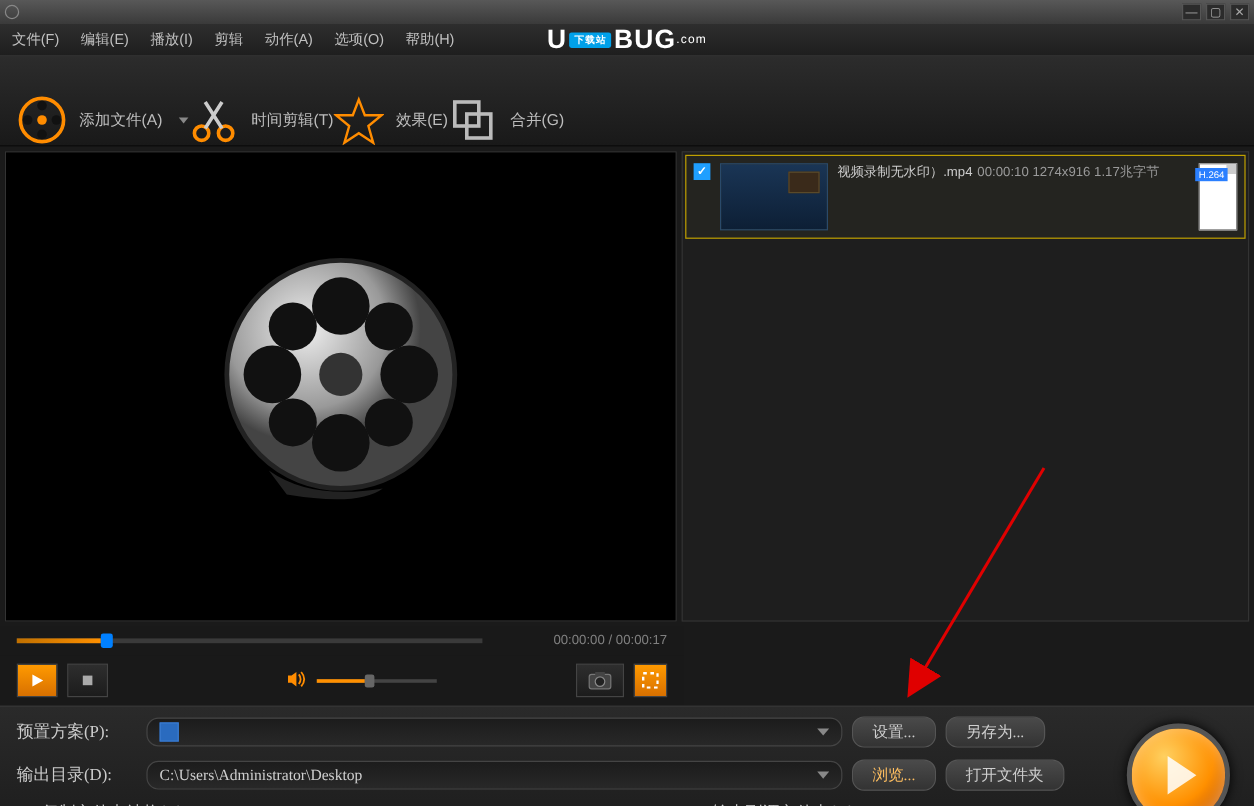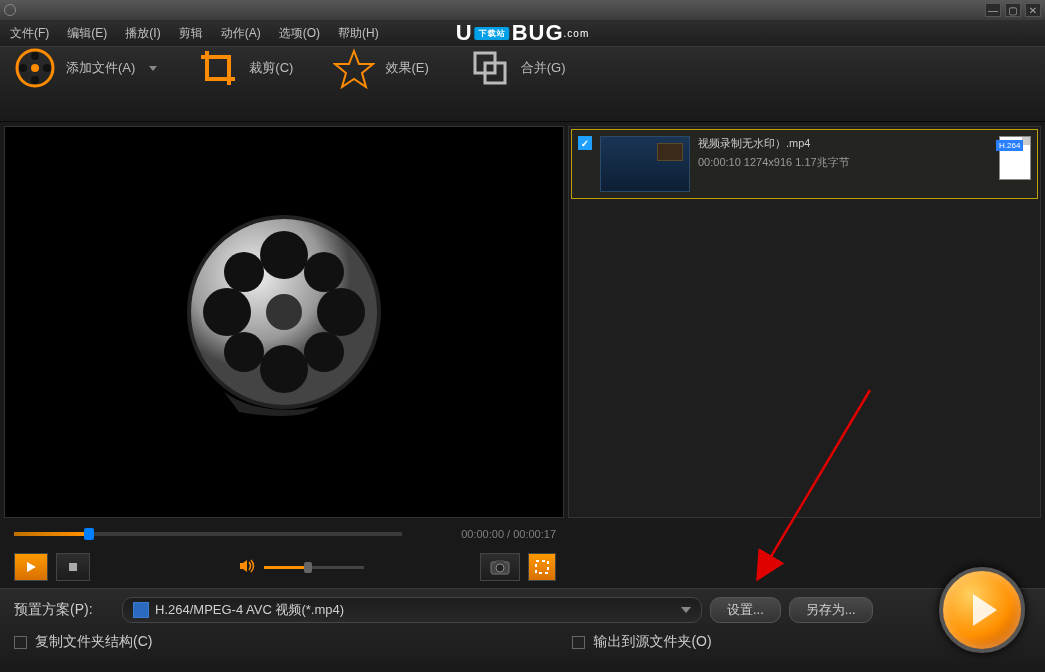--- a/index.html
+++ b/index.html
@@ -5,56 +5,56 @@
 * { margin: 0; padding: 0; box-sizing: border-box; }
 body { width: 1045px; height: 672px; background: #1a1a1a; font-family: "Microsoft YaHei", sans-serif; color: #ccc; font-size: 12px; overflow: hidden; position: relative; }
 .titlebar { height: 20px; background: linear-gradient(#585858,#3a3a3a); display: flex; align-items: center; padding: 0 4px; color: #ddd; font-size: 11px; }
 .titlebar .winbtns { margin-left: auto; display: flex; gap: 4px; }
 .titlebar .winbtns span { width: 16px; height: 14px; background: #2b2b2b; border: 1px solid #555; display: flex; align-items: center; justify-content: center; font-size: 10px; cursor: pointer; color: #aaa; }
 .menubar { height: 26px; background: linear-gradient(#2e2e2e,#1e1e1e); display: flex; align-items: center; padding: 0 10px; gap: 18px; color: #c0c0c0; font-size: 12px; position: relative; }
 .menubar span { cursor: pointer; }
 .watermark { position: absolute; left: 50%; transform: translateX(-50%); font-size: 22px; font-weight: bold; color: #fff; letter-spacing: 1px; display: flex; align-items: center; }
 .wm-sub { font-size: 10px; font-weight: normal; }
 .wm-badge { background:#00a0e9; color:#fff; font-size:8px; padding:1px 4px; border-radius:2px; margin:0 2px; }
-.toolbar { height: 76px; background: linear-gradient(#2c2c2c,#191919); display: flex; align-items: flex-start; padding: 0 14px; gap: 40px; border-top: 1px solid #3a3a3a; border-bottom: 1px solid #0a0a0a; }
+.toolbar { height: 76px; background: linear-gradient(#2c2c2c,#191919); display: flex; align-items: flex-end; padding: 0 14px; border-top: 1px solid #3a3a3a; border-bottom: 1px solid #0a0a0a; }
 .tool-item { display: flex; align-items: center; gap: 10px; cursor: pointer; }
 .tool-icon { width: 42px; height: 42px; display: flex; align-items: center; justify-content: center; }
 .tool-label { color: #bdbdbd; font-size: 13px; }
 .tool-arrow { width:0;height:0;border-left:4px solid transparent;border-right:4px solid transparent;border-top:5px solid #888; margin-left:4px;}
 .main { display: flex; height: 400px; padding: 4px; gap: 4px; }
 .preview { flex: 0 0 560px; background: #000; border: 1px solid #333; display: flex; align-items: center; justify-content: center; position: relative; }
 .reel { width: 230px; height: 230px; position: relative; }
 .reel svg { filter: drop-shadow(0 8px 8px rgba(0,0,0,0.6)); }
 .filelist { flex: 1; background: #1e1e1e; border: 1px solid #333; padding: 2px; }
 .file-item { border: 1px solid #c0a000; background: #242420; display: flex; padding: 6px; gap: 8px; align-items: flex-start; }
 .file-check { width:14px;height:14px; background:#1f9fff; display:flex;align-items:center;justify-content:center; color:#fff; font-size:10px; font-weight:bold;}
 .file-thumb { width: 90px; height: 56px; background: linear-gradient(#1a3555,#0d1f35); border:1px solid #2a4a6a; position:relative; }
 .file-thumb::after { content:''; position:absolute; right:6px; top:6px; width:24px; height:16px; background:#3a2a1a; border:1px solid #5a4a2a;}
 .file-mid { display:flex; flex-direction:column; gap:4px; }
 .pill { background: linear-gradient(#3a3a3a,#262626); border-radius: 10px; padding: 2px 14px 2px 10px; font-size: 12px; color:#ddd; display:flex; align-items:center; gap:6px; width:86px; position:relative;}
 .pill .dd { position:absolute; right:8px; width:0;height:0;border-left:4px solid transparent;border-right:4px solid transparent;border-top:4px solid #888;}
-.file-info { display:flex; flex-direction:column; gap:4px; font-size:11px; color:#9a9a9a; }
-.file-icon { width:32px; height:44px; background:#fff; position:relative; margin-left:auto; border:1px solid #888;}
+.file-info { display:flex; flex-direction:row; gap:4px; font-size:11px; color:#9a9a9a; }
+.file-icon { width:32px; height:56px; background:#fff; position:relative; margin-left:auto; border:1px solid #888;}
 .file-icon::before { content:''; position:absolute; top:0; right:0; width:8px; height:8px; background:#ccc; }
 .h264-badge { position:absolute; top:3px; left:-4px; background:#2a7fff; color:#fff; font-size:8px; padding:1px 3px; }
 .timeline-row { height: 24px; display:flex; align-items:center; padding: 0 14px; gap:10px; background:#191919; }
 .timeline { flex:1; height:4px; background:#3a3a3a; position:relative; }
 .timeline .filled { position:absolute; left:0; top:0; height:100%; width:18%; background: linear-gradient(90deg,#c07000,#ff9000);}
 .timeline .knob { position:absolute; left:18%; top:-4px; width:10px; height:12px; background:#0080ff; border-radius:2px;}
 .time-text { color:#808080; font-size:11px; width:110px; text-align:right;}
 .controls { height: 42px; display:flex; align-items:center; padding:0 14px; gap:8px; background:#191919;}
 .ctrl-btn { width:34px; height:28px; background: linear-gradient(#2e2e2e,#1c1c1c); border:1px solid #444; display:flex;align-items:center;justify-content:center; cursor:pointer;}
 .ctrl-btn.play { background: linear-gradient(#ff9a00,#d87000);}
 .vol { display:flex; align-items:center; gap:8px; margin-left:140px;}
 .vol-bar { width:100px; height:3px; background:#444; position:relative;}
 .vol-bar .vf { position:absolute; left:0;top:0;height:100%; width:40%; background:#ff9000;}
 .vol-bar .vk { position:absolute; left:40%; top:-4px; width:8px;height:11px; background:#666; border-radius:2px;}
 .ctrl-right { margin-left:auto; display:flex; gap:8px;}
 .bottom { background: linear-gradient(#2a2a2a,#1c1c1c); border-top:1px solid #3a3a3a; padding:8px 14px; position:relative;}
-.bottom-row { display:flex; align-items:center; gap:8px; margin-bottom:10px;}
+.bottom-row { display:flex; align-items:center; gap:8px; margin-bottom:10px;font-family:Liberation Serif, serif;}
 .bottom-label { color:#ccc; font-size:14px; width:100px;}
 .bottom-field { flex:1; max-width:580px; background:linear-gradient(#1c1c1c,#282828); border:1px solid #444; border-radius:10px; padding:3px 10px; color:#cfcfcf; font-size:13px; display:flex; align-items:center; position:relative;}
 .bottom-field .dd { margin-left:auto; width:0;height:0;border-left:5px solid transparent;border-right:5px solid transparent;border-top:6px solid #888;}
 .fld-icon { width:16px;height:16px; background:#2a6bbf; margin-right:6px; display:inline-block; border:1px solid #3a7bcf;}
 .pill-btn { background:linear-gradient(#4a4a4a,#333); border-radius:10px; padding:3px 16px; color:#cfcfcf; font-size:13px; cursor:pointer; border:1px solid #555;}
 .pill-btn.hl { color:#ffbf60;}
 .check-row { display:flex; align-items:center; gap:8px; margin-bottom:4px;}
 .chk { width:13px;height:13px; border:1px solid #666; background:#222;}
 .big-convert { position:absolute; right:20px; bottom:10px; width:86px; height:86px; border-radius:50%; background: radial-gradient(circle at 35% 30%, #ffd060, #ff9000 55%, #c05000 90%); border:4px solid #555; box-shadow:0 0 10px #000, inset 0 0 12px rgba(255,255,255,0.4); display:flex;align-items:center;justify-content:center; cursor:pointer;}
 .big-convert .tri { width:0;height:0; border-left:24px solid rgba(255,255,255,0.85); border-top:16px solid transparent; border-bottom:16px solid transparent; margin-left:6px;}
@@ -99,24 +99,26 @@
           <circle cx="9" cy="21" r="4" fill="#111"></circle>
           <circle cx="33" cy="21" r="4" fill="#111"></circle>
         </svg>
     </div>
     <span class="tool-label">添加文件(A)</span>
     <span class="tool-arrow"></span>
   </div>
   <div class="tool-item">
     <div class="tool-icon">
       <svg width="42" height="42" viewBox="0 0 42 42">
-          <path d="M10 4 V32 H38 M4 10 H32 V38" stroke="#ff8c00" stroke-width="4" fill="none"></path>
-        </svg>
-    </div>
-    <span class="tool-label">裁剪(C)</span>
+          <circle cx="11" cy="32" r="6" fill="none" stroke="#ff8c00" stroke-width="3"></circle>
+          <circle cx="31" cy="32" r="6" fill="none" stroke="#ff8c00" stroke-width="3"></circle>
+          <path d="M14 28 L28 6 M28 28 L14 6" stroke="#ccc" stroke-width="3" fill="none"></path>
+        </svg>
+    </div>
+    <span class="tool-label">时间剪辑(T)</span>
   </div>
   <div class="tool-item">
     <div class="tool-icon">
       <svg width="42" height="42" viewBox="0 0 42 42">
           <path d="M21 4 L26 17 L40 17 L29 26 L33 40 L21 32 L9 40 L13 26 L2 17 L16 17 Z" fill="none" stroke="#ff8c00" stroke-width="2"></path>
         </svg>
     </div>
     <span class="tool-label">效果(E)</span>
   </div>
   <div class="tool-item">
@@ -216,25 +218,33 @@
         </svg>
     </div>
   </div>
 </div>
 
 <div class="bottom">
   <div class="bottom-row">
     <span class="bottom-label">预置方案(P):</span>
     <div class="bottom-field">
       <span class="fld-icon"></span>
-      <span>H.264/MPEG-4 AVC 视频(*.mp4)</span>
       <span class="dd"></span>
     </div>
     <span class="pill-btn">设置...</span>
     <span class="pill-btn">另存为...</span>
+  </div>
+  <div class="bottom-row">
+    <span class="bottom-label">输出目录(D):</span>
+    <div class="bottom-field">
+      <span>C:\Users\Administrator\Desktop</span>
+      <span class="dd"></span>
+    </div>
+    <span class="pill-btn hl">浏览...</span>
+    <span class="pill-btn">打开文件夹</span>
   </div>
   <div style="display:flex; gap:420px;">
     <div class="check-row">
       <span class="chk"></span>
       <span style="font-size:14px;">复制文件夹结构(C)</span>
     </div>
     <div class="check-row">
       <span class="chk"></span>
       <span style="font-size:14px;">输出到源文件夹(O)</span>
     </div>

